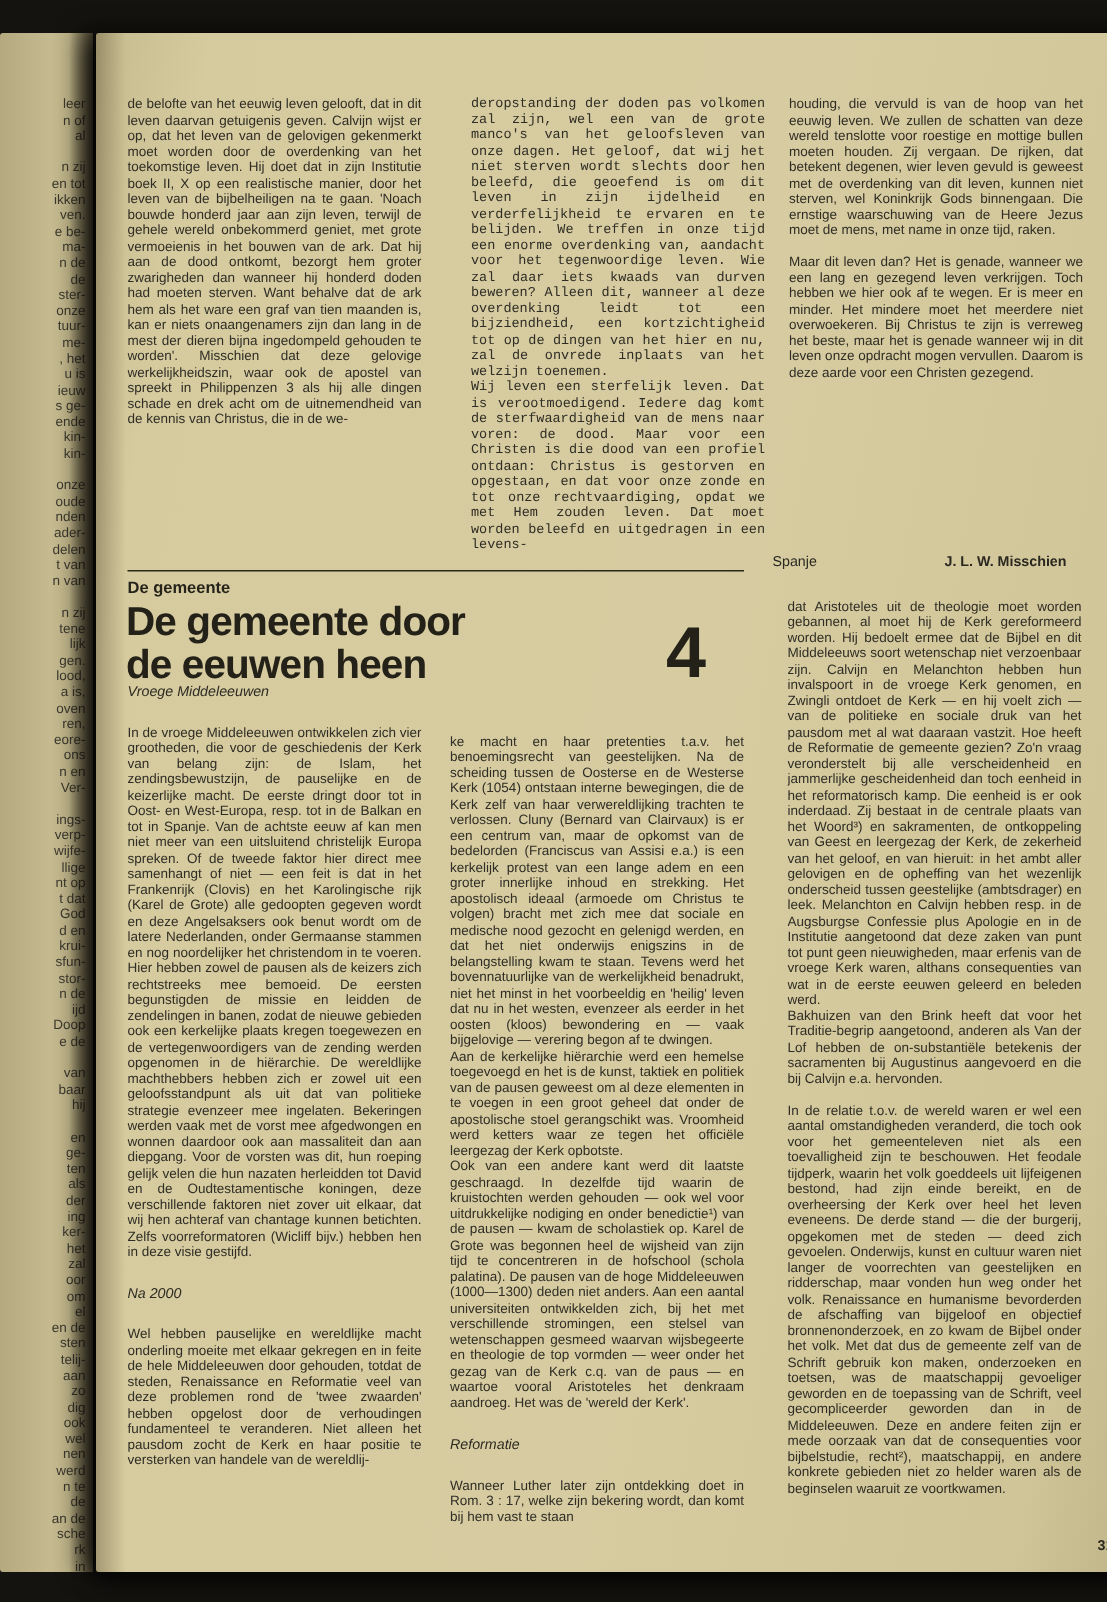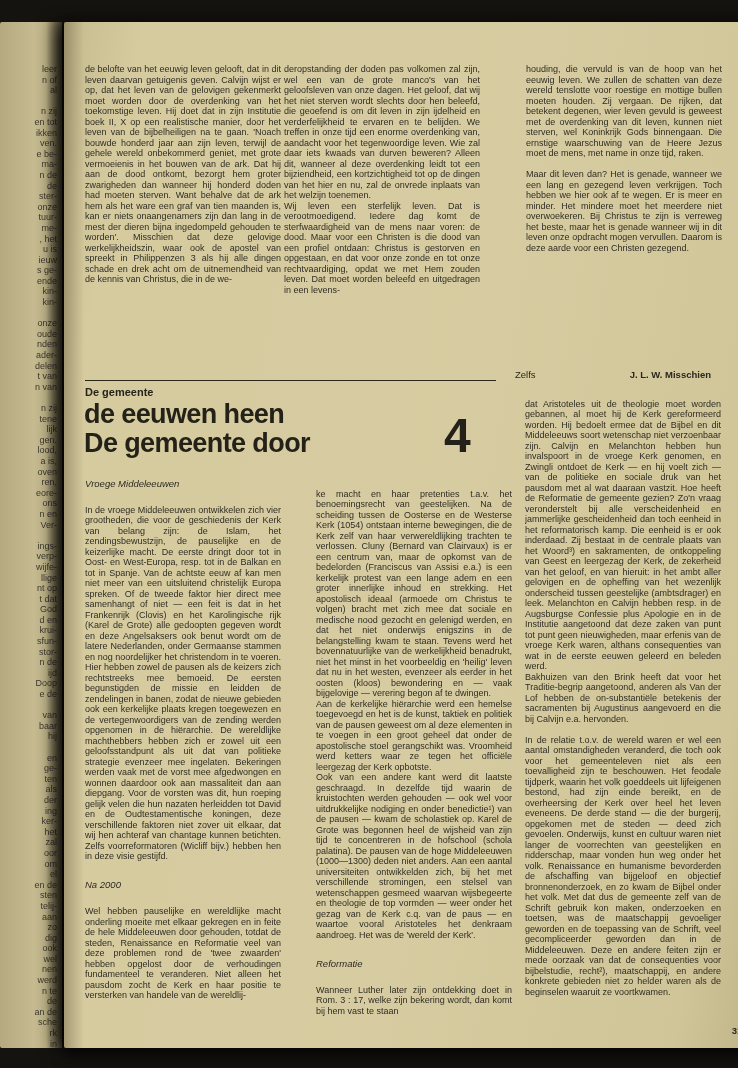--- a/index.html
+++ b/index.html
@@ -48,21 +48,21 @@
 
   .col {
     position:absolute; width:196px; overflow:hidden;
     text-align:justify;
     font-size:9px; line-height:10.5px; color:#2f2d25;
     white-space:pre-line;
     hyphens:auto; -webkit-hyphens:auto; overflow-wrap:break-word;
   }
 
   .top-col1 { left:21px;  top:42px; height:302px; }
-  .top-col2 { left:220px; top:42px; height:302px; }
+  .top-col2 { left:250px; top:42px; height:302px;font-family:Liberation Mono, monospace; }
   .top-col3 { left:462px; top:42px; height:280px; }
 
   .signature-row {
     position:absolute; left:451px; top:347px; width:196px;
     display:flex; justify-content:space-between;
     font-size:9.5px; color:#29271f;
   }
   .signature-author { font-weight:bold; }
 
   .heading-rule {
@@ -83,22 +83,22 @@
     font-size:48px; line-height:48px; font-weight:bold; color:#242218;
   }
 
   .subhead {
     font-style:italic; font-size:9.5px; color:#2c2a22;
     margin-bottom:5px; text-align:left;
   }
   .subhead.spaced { margin-top:8px; }
   .body-text { white-space:pre-line; }
 
-  .art-col1 { left:21px;  top:446px; height:567px; }
-  .art-col2 { left:252px; top:456px; height:557px; }
+  .art-col1 { left:21px;  top:424px; height:567px; }
+  .art-col2 { left:236px; top:456px; height:557px; }
   .art-col3 { left:461px; top:366px; height:647px; }
 
   .page-number {
     position:absolute; right:13px; bottom:12px;
     font-size:9.5px; font-weight:bold; color:#2b2920;text-align:right;
   }
 </style>
 </head>
 <body>
 
@@ -203,29 +203,29 @@
 <div class="page">
 
   <div class="col top-col1">de belofte van het eeuwig leven gelooft, dat in dit leven daarvan getuigenis geven. Calvijn wijst er op, dat het leven van de gelovigen gekenmerkt moet worden door de overdenking van het toekomstige leven. Hij doet dat in zijn Institutie boek II, X op een realistische manier, door het leven van de bijbelheiligen na te gaan. 'Noach bouwde honderd jaar aan zijn leven, terwijl de gehele wereld onbekommerd geniet, met grote vermoeienis in het bouwen van de ark. Dat hij aan de dood ontkomt, bezorgt hem groter zwarigheden dan wanneer hij honderd doden had moeten sterven. Want behalve dat de ark hem als het ware een graf van tien maanden is, kan er niets onaangenamers zijn dan lang in de mest der dieren bijna ingedompeld gehouden te worden'. Misschien dat deze gelovige werkelijkheidszin, waar ook de apostel van spreekt in Philippenzen 3 als hij alle dingen schade en drek acht om de uitnemendheid van de kennis van Christus, die in de we-</div>
   <div class="col top-col2">deropstanding der doden pas volkomen zal zijn, wel een van de grote manco's van het geloofsleven van onze dagen. Het geloof, dat wij het niet sterven wordt slechts door hen beleefd, die geoefend is om dit leven in zijn ijdelheid en verderfelijkheid te ervaren en te belijden. We treffen in onze tijd een enorme overdenking van, aandacht voor het tegenwoordige leven. Wie zal daar iets kwaads van durven beweren? Alleen dit, wanneer al deze overdenking leidt tot een bijziendheid, een kortzichtigheid tot op de dingen van het hier en nu, zal de onvrede inplaats van het welzijn toenemen.
 Wij leven een sterfelijk leven. Dat is verootmoedigend. Iedere dag komt de sterfwaardigheid van de mens naar voren: de dood. Maar voor een Christen is die dood van een profiel ontdaan: Christus is gestorven en opgestaan, en dat voor onze zonde en tot onze rechtvaardiging, opdat we met Hem zouden leven. Dat moet worden beleefd en uitgedragen in een levens-</div>
   <div class="col top-col3">houding, die vervuld is van de hoop van het eeuwig leven. We zullen de schatten van deze wereld tenslotte voor roestige en mottige bullen moeten houden. Zij vergaan. De rijken, dat betekent degenen, wier leven gevuld is geweest met de overdenking van dit leven, kunnen niet sterven, wel Koninkrijk Gods binnengaan. Die ernstige waarschuwing van de Heere Jezus moet de mens, met name in onze tijd, raken.
 
 Maar dit leven dan? Het is genade, wanneer we een lang en gezegend leven verkrijgen. Toch hebben we hier ook af te wegen. Er is meer en minder. Het mindere moet het meerdere niet overwoekeren. Bij Christus te zijn is verreweg het beste, maar het is genade wanneer wij in dit leven onze opdracht mogen vervullen. Daarom is deze aarde voor een Christen gezegend.</div>
 
   <div class="signature-row">
-    <span class="signature-place">Zelfs</span>
+    <span class="signature-place">Spanje</span>
     <span class="signature-author">J. L. W. Misschien</span>
   </div>
 
   <div class="heading-rule"></div>
   <div class="kicker">De gemeente</div>
   <div class="feature-title">
+    <div>De gemeente door</div>
     <div>de eeuwen heen</div>
-    <div>De gemeente door</div>
   </div>
   <div class="episode-number">4</div>
 
   <div class="col art-col1">
     <div class="subhead">Vroege Middeleeuwen</div>
     <div class="body-text">In de vroege Middeleeuwen ontwikkelen zich vier grootheden, die voor de geschiedenis der Kerk van belang zijn: de Islam, het zendingsbewustzijn, de pauselijke en de keizerlijke macht. De eerste dringt door tot in Oost- en West-Europa, resp. tot in de Balkan en tot in Spanje. Van de achtste eeuw af kan men niet meer van een uitsluitend christelijk Europa spreken. Of de tweede faktor hier direct mee samenhangt of niet — een feit is dat in het Frankenrijk (Clovis) en het Karolingische rijk (Karel de Grote) alle gedoopten gegeven wordt en deze Angelsaksers ook benut wordt om de latere Nederlanden, onder Germaanse stammen en nog noordelijker het christendom in te voeren. Hier hebben zowel de pausen als de keizers zich rechtstreeks mee bemoeid. De eersten begunstigden de missie en leidden de zendelingen in banen, zodat de nieuwe gebieden ook een kerkelijke plaats kregen toegewezen en de vertegenwoordigers van de zending werden opgenomen in de hiërarchie. De wereldlijke machthebbers hebben zich er zowel uit een geloofsstandpunt als uit dat van politieke strategie evenzeer mee ingelaten. Bekeringen werden vaak met de vorst mee afgedwongen en wonnen daardoor ook aan massaliteit dan aan diepgang. Voor de vorsten was dit, hun roeping gelijk velen die hun nazaten herleidden tot David en de Oudtestamentische koningen, deze verschillende faktoren niet zover uit elkaar, dat wij hen achteraf van chantage kunnen betichten. Zelfs voorreformatoren (Wicliff bijv.) hebben hen in deze visie gestijfd.</div>
     <div class="subhead spaced">Na 2000</div>
     <div class="body-text">Wel hebben pauselijke en wereldlijke macht onderling moeite met elkaar gekregen en in feite de hele Middeleeuwen door gehouden, totdat de steden, Renaissance en Reformatie veel van deze problemen rond de 'twee zwaarden' hebben opgelost door de verhoudingen fundamenteel te veranderen. Niet alleen het pausdom zocht de Kerk en haar positie te versterken van handele van de wereldlij-</div>
   </div>
 

